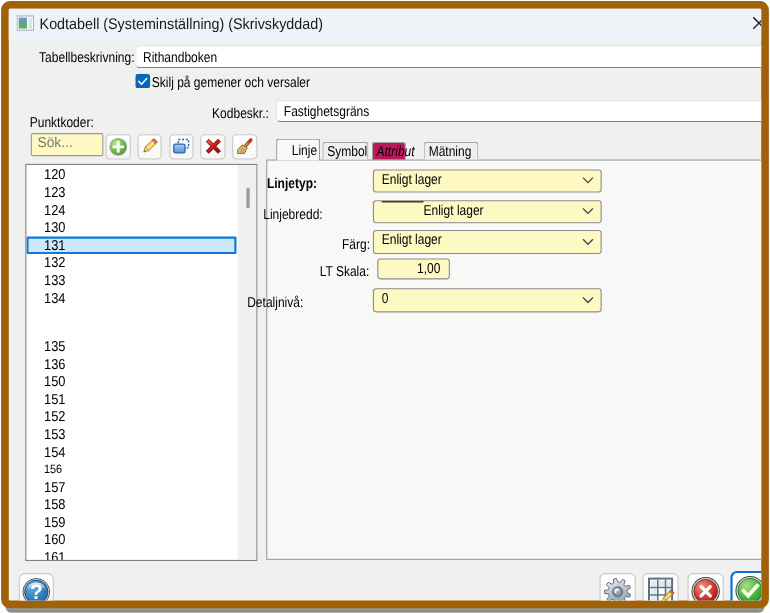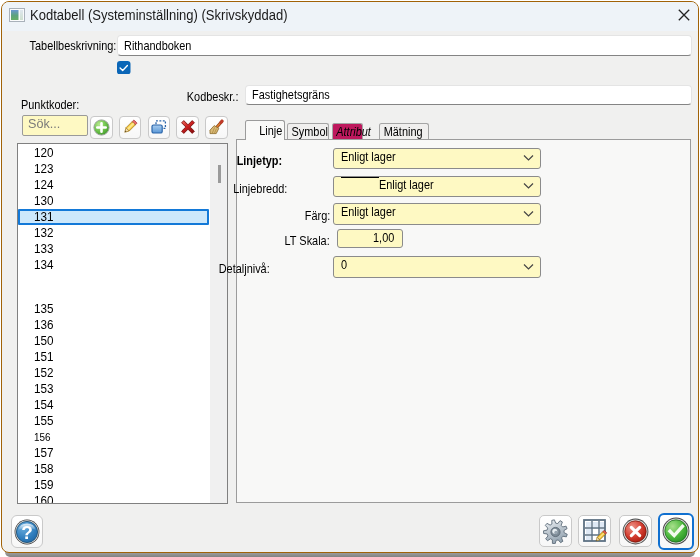--- a/index.html
+++ b/index.html
@@ -1,16 +1,16 @@
 <!DOCTYPE html>
 <html><head><meta charset="utf-8"><style>
 html,body{margin:0;padding:0;}
 body{width:700px;height:557px;background:#ffffff;font-family:"Liberation Sans",sans-serif;position:relative;overflow:hidden;}
 *{box-sizing:border-box;}
-#win{position:absolute;left:1px;top:1px;width:698px;height:551.5px;background:#f0f0ef;border:1px solid #a16207;border-radius:8px;overflow:hidden;}
+#win{position:absolute;left:1px;top:1px;width:698px;height:551.5px;background:#f0f0ef;border:7px solid #a16207;border-radius:8px;overflow:hidden;}
 #shadow{position:absolute;left:5px;top:549px;width:690px;height:8px;background:linear-gradient(#b5b5b5,#828282);border-radius:0 0 5px 5px;}
 #titlebar{position:absolute;left:0;top:0;width:100%;height:30.5px;background:#eef3f8;}
 #title{position:absolute;left:30px;top:0;height:30px;line-height:31px;font-size:14px;color:#1a1a1a;}
 .tx{display:inline-block;transform:scaleX(0.84);transform-origin:0 50%;white-space:nowrap;}
 .txr{display:inline-block;transform:scaleX(0.84);transform-origin:100% 50%;white-space:nowrap;}
 .txc{display:inline-block;transform:scaleX(0.84);transform-origin:50% 50%;white-space:nowrap;}
 .lbl{position:absolute;font-size:13px;color:#000;}
 .inp11{position:absolute;background:#fff;border:1px solid #e4e4e4;border-bottom:1px solid #848484;border-radius:4px;font-size:13px;color:#000;line-height:19px;padding:0 6px;white-space:nowrap;}
 .inpc{position:absolute;background:#fef9c3;border:1px solid #8b8b8b;border-radius:3px;font-size:13px;color:#000;padding:0 7px;white-space:nowrap;display:flex;align-items:flex-start;}
 .chev{position:absolute;right:6px;top:50%;margin-top:-4px;width:11px;height:8px;}
@@ -45,20 +45,21 @@
     <path d="M0.8 0.8 L11.2 11.2 M11.2 0.8 L0.8 11.2" stroke="#222" stroke-width="1.3"></path>
   </svg>
 
   <div class="lbl" style="left:0px;top:38px;width:116.5px;text-align:right;"><span class="txr">Tabellbeskrivning:</span></div>
   <div class="inp11" style="left:117px;top:34.5px;width:575px;height:21px;line-height:19px;"><span class="tx">Rithandboken</span></div>
 
   <svg style="position:absolute;left:117px;top:60.5px" width="13.5" height="13.5" viewBox="0 0 14 14">
     <rect x="0" y="0" width="14" height="14" rx="3.2" fill="#0a66b7"></rect>
     <path d="M3.2 7.2 L5.9 9.9 L10.8 4.6" stroke="#fff" stroke-width="1.4" fill="none" stroke-linecap="round" stroke-linejoin="round"></path>
   </svg>
+  <div class="lbl" style="left:132px;top:60.5px;"><span class="tx">Skilj på gemener och versaler</span></div>
 
   <div class="lbl" style="left:88px;top:89px;width:150.5px;text-align:right;"><span class="txr">Kodbeskr.:</span></div>
   <div class="inp11" style="left:245px;top:84.5px;width:447px;height:20px;line-height:18px;"><span class="tx">Fastighetsgräns</span></div>
 
   <div class="lbl" style="left:21px;top:96.5px;"><span class="tx">Punktkoder:</span></div>
 
   <div class="inpc" style="left:22px;top:114.5px;width:66px;height:21px;border-radius:2px;border-color:#9a9a9a;color:#7a7a7a;padding:0 5px;">
         <span class="tx" style="transform:scaleX(0.97)">Sök...</span>
       </div>
   <div class="btn" style="left:90px;top:116px;width:22.5px;height:22.5px;" id="b-add">
@@ -129,21 +130,20 @@
           <div style="position:relative;height:16px;line-height:16px;font-size:13px;padding-left:16px;"><span class="tx" style="transform:scaleX(0.9)">132</span></div>
           <div style="position:relative;height:16px;line-height:16px;font-size:13px;padding-left:16px;"><span class="tx" style="transform:scaleX(0.9)">133</span></div>
           <div style="position:relative;height:16px;line-height:16px;font-size:13px;padding-left:16px;"><span class="tx" style="transform:scaleX(0.9)">134</span></div>
           <div style="position:relative;height:16px;line-height:16px;font-size:13px;padding-left:16px;margin-top:28px;"><span class="tx" style="transform:scaleX(0.9)">135</span></div>
           <div style="position:relative;height:16px;line-height:16px;font-size:13px;padding-left:16px;"><span class="tx" style="transform:scaleX(0.9)">136</span></div>
           <div style="position:relative;height:16px;line-height:16px;font-size:13px;padding-left:16px;"><span class="tx" style="transform:scaleX(0.9)">150</span></div>
           <div style="position:relative;height:16px;line-height:16px;font-size:13px;padding-left:16px;"><span class="tx" style="transform:scaleX(0.9)">151</span></div>
           <div style="position:relative;height:16px;line-height:16px;font-size:13px;padding-left:16px;"><span class="tx" style="transform:scaleX(0.9)">152</span></div>
           <div style="position:relative;height:16px;line-height:16px;font-size:13px;padding-left:16px;"><span class="tx" style="transform:scaleX(0.9)">153</span></div>
           <div style="position:relative;height:16px;line-height:16px;font-size:13px;padding-left:16px;"><span class="tx" style="transform:scaleX(0.9)">154</span></div>
-          <div style="position:relative;height:16px;line-height:16px;font-size:13px;padding-left:16px;"><span class="tx" style="transform:scaleX(0.9)">155</span></div>
           <div style="position:relative;height:16px;line-height:16px;font-size:11px;padding-left:16px;"><span class="tx" style="transform:scaleX(0.9)">156</span></div>
           <div style="position:relative;height:16px;line-height:16px;font-size:13px;padding-left:16px;"><span class="tx" style="transform:scaleX(0.9)">157</span></div>
           <div style="position:relative;height:16px;line-height:16px;font-size:13px;padding-left:16px;"><span class="tx" style="transform:scaleX(0.9)">158</span></div>
           <div style="position:relative;height:16px;line-height:16px;font-size:13px;padding-left:16px;"><span class="tx" style="transform:scaleX(0.9)">159</span></div>
           <div style="position:relative;height:16px;line-height:16px;font-size:13px;padding-left:16px;"><span class="tx" style="transform:scaleX(0.9)">160</span></div>
           <div style="position:relative;height:16px;line-height:16px;font-size:13px;padding-left:16px;"><span class="tx" style="transform:scaleX(0.9)">161</span></div>
           <div style="position:relative;height:16px;line-height:16px;font-size:13px;padding-left:16px;"><span class="tx" style="transform:scaleX(0.9)">162</span></div>
         </div>
     <div id="sbtrack" style="position:absolute;right:0;top:0;width:17px;height:100%;background:#f0f0f0;"></div>
     <div id="sbthumb" style="position:absolute;left:199.5px;top:21px;width:3px;height:18px;background:#9a9a9a;"></div>

